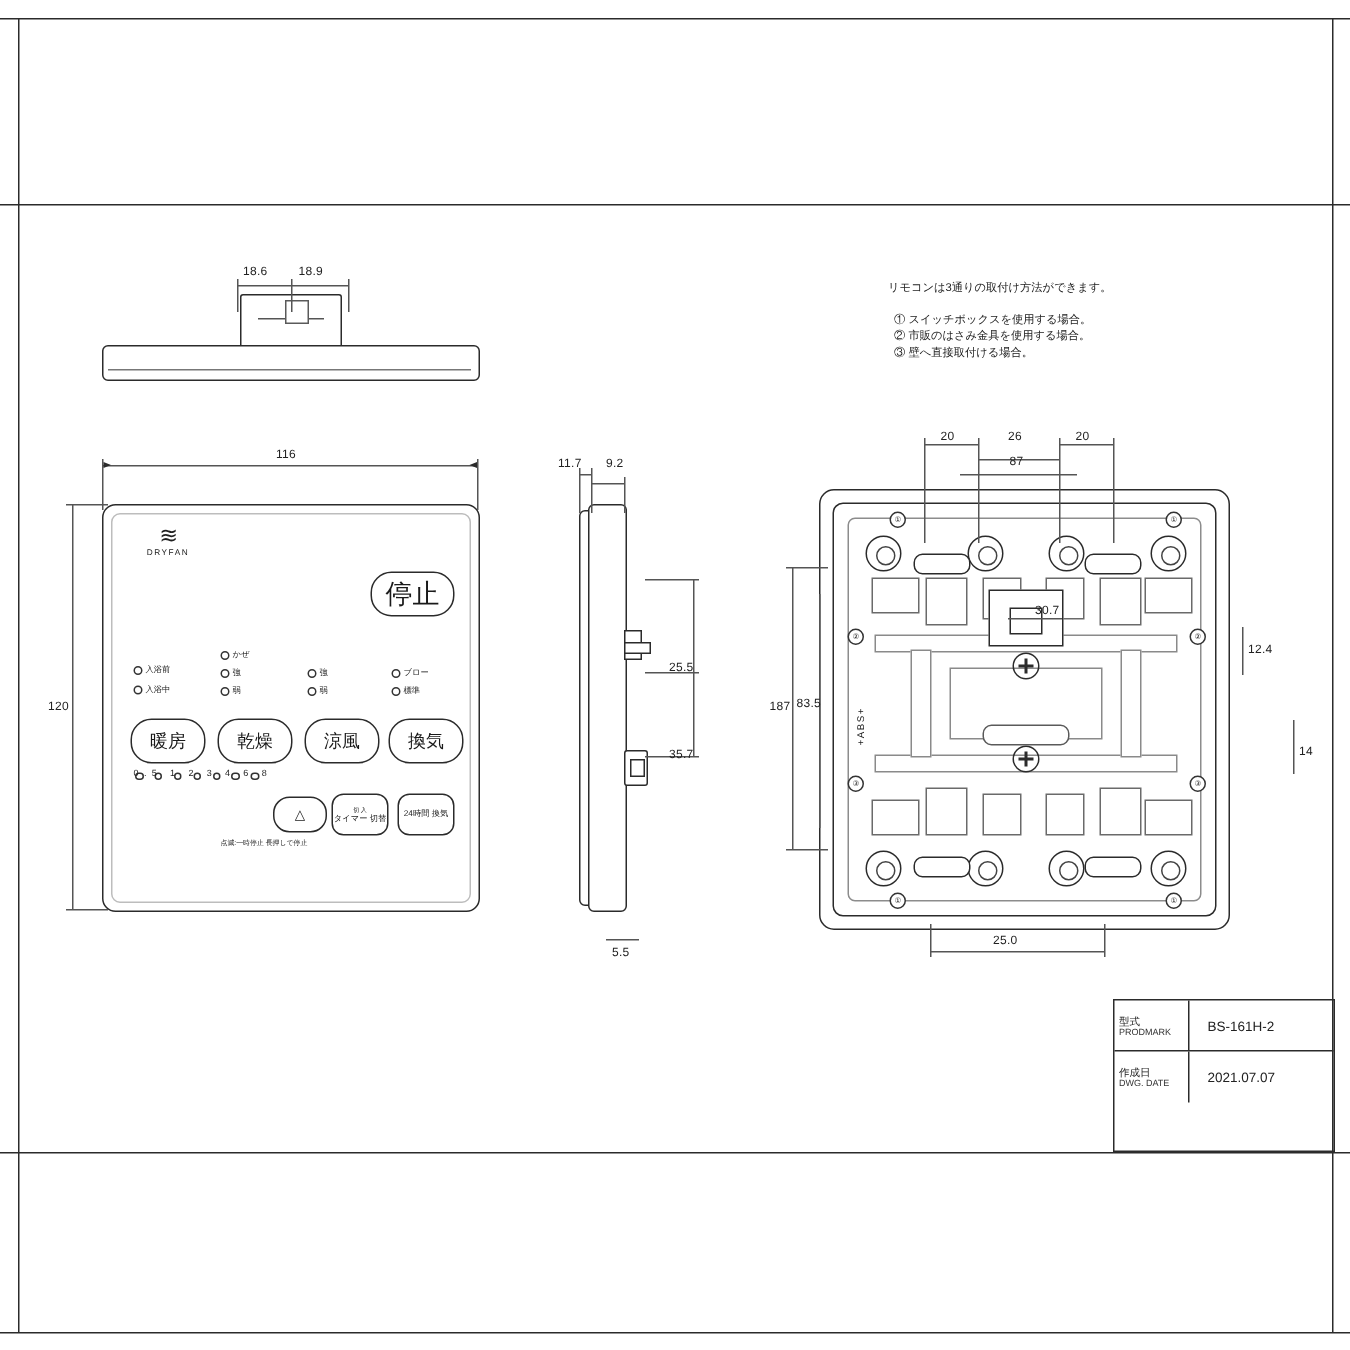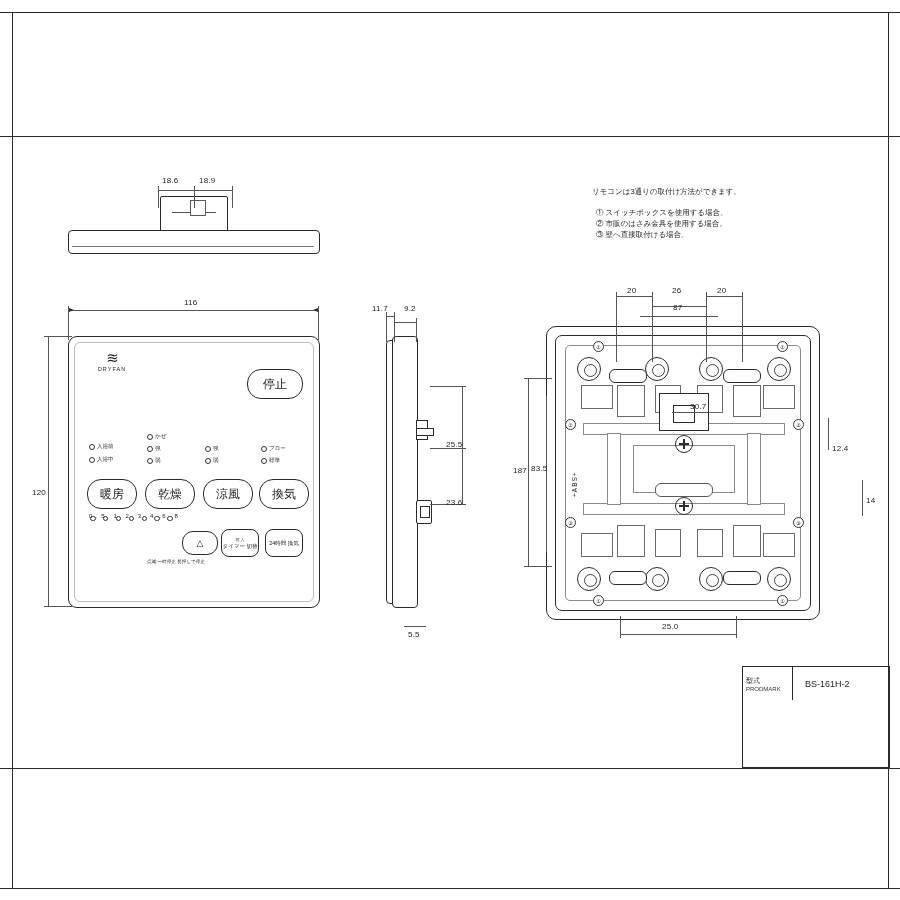--- a/index.html
+++ b/index.html
@@ -13,22 +13,22 @@
   .note{position:absolute;font-size:7.5px;color:#222;white-space:nowrap;line-height:11px;}
 
   
   #front{position:absolute;left:68px;top:336px;width:250px;height:270px;
          border:1.5px solid #2b2b2b;border-radius:9px;background:#fff;}
   #frontInner{position:absolute;left:5px;top:5px;right:5px;bottom:5px;border:1px solid #bdbdbd;border-radius:6px;}
   .brand{position:absolute;left:20px;top:14px;width:46px;text-align:center;}
   .brandGlyph{font-size:15px;line-height:13px;color:#1f1f1f;letter-spacing:-1px;}
   .brandTxt{font-size:5.5px;letter-spacing:1px;color:#222;margin-top:2px;}
 
-  .stopBtn{position:absolute;right:16px;top:32px;width:54px;height:28px;border:1.2px solid #2b2b2b;
-           border-radius:14px;display:flex;align-items:center;justify-content:center;font-size:12px;}
+  .stopBtn{position:absolute;right:16px;top:44px;width:54px;height:28px;border:1.2px solid #2b2b2b;
+           border-radius:14px;display:flex;align-items:center;justify-content:center;font-size:18px;}
   .mainBtn{position:absolute;top:142px;width:48px;height:28px;border:1.2px solid #2b2b2b;border-radius:14px;
            display:flex;align-items:center;justify-content:center;font-size:12px;background:#fff;}
   .triBtn{position:absolute;left:113px;top:194px;width:34px;height:22px;border:1.1px solid #2b2b2b;border-radius:11px;
           display:flex;align-items:center;justify-content:center;font-size:9px;}
   .smBtn{position:absolute;top:192px;width:36px;height:26px;border:1.1px solid #2b2b2b;border-radius:8px;
          display:flex;flex-direction:column;align-items:center;justify-content:center;font-size:5.5px;line-height:7px;text-align:center;}
 
   .lampRow{position:absolute;font-size:5.5px;white-space:nowrap;}
   .lampRow .dot{display:inline-block;width:4px;height:4px;border:.8px solid #333;border-radius:50%;margin-right:2px;vertical-align:middle;}
   .scale{position:absolute;left:20px;top:176px;font-size:6px;letter-spacing:3.6px;}
@@ -180,21 +180,21 @@
   <div class="ln hline thin" style="left:68px;top:310px;width:250px;"></div>
   <div class="ln vline thin" style="left:68px;top:306px;height:34px;"></div>
   <div class="ln vline thin" style="left:318px;top:306px;height:34px;"></div>
   <div class="arrowR" style="left:69px;top:307.5px;"></div>
   <div class="arrowL" style="left:313px;top:307.5px;"></div>
   <div class="dim" style="left:184px;top:298px;">116</div>
 
   <div class="ln vline thin" style="left:48px;top:336px;height:270px;"></div>
   <div class="ln hline thin" style="left:44px;top:336px;width:28px;"></div>
   <div class="ln hline thin" style="left:44px;top:606px;width:28px;"></div>
-  <div class="dim" style="left:32px;top:488px;">120</div>
+  <div class="dim" style="left:32px;top:466px;">120</div>
 
   <div id="sideLip"></div>
   <div id="side"></div>
   <div class="sideTab" style="left:416px;top:420px;width:10px;height:18px;"></div>
   <div class="sideTab" style="left:416px;top:428px;width:16px;height:6px;"></div>
   <div class="sideTab" style="left:416px;top:500px;width:14px;height:22px;border-radius:2px;"></div>
   <div class="sideTab" style="left:420px;top:506px;width:8px;height:10px;"></div>
 
   <div class="ln hline thin" style="left:386px;top:316px;width:8px;"></div>
   <div class="ln hline thin" style="left:394px;top:322px;width:22px;"></div>
@@ -204,21 +204,21 @@
   <div class="dim" style="left:372px;top:304px;">11.7</div>
   <div class="dim" style="left:404px;top:304px;">9.2</div>
 
   <div class="ln vline thin" style="left:462px;top:386px;height:62px;"></div>
   <div class="ln hline thin" style="left:430px;top:386px;width:36px;"></div>
   <div class="ln hline thin" style="left:430px;top:448px;width:36px;"></div>
   <div class="dim" style="left:446px;top:440px;">25.5</div>
 
   <div class="ln vline thin" style="left:462px;top:448px;height:56px;"></div>
   <div class="ln hline thin" style="left:430px;top:504px;width:36px;"></div>
-  <div class="dim" style="left:446px;top:498px;">23.6</div>
+  <div class="dim" style="left:446px;top:498px;">35.7</div>
 
   <div class="ln hline thin" style="left:404px;top:626px;width:22px;"></div>
   <div class="dim" style="left:408px;top:630px;">5.5</div>
 
   <div id="rear">
     <div id="rearIn"></div>
     <div id="rearIn2"></div>
 
     <div class="screwHole" style="left:30px;top:30px;"></div>
     <div class="screwHole" style="left:98px;top:30px;"></div>
@@ -291,32 +291,39 @@
   <div class="ln hline thin" style="left:524px;top:566px;width:28px;"></div>
   <div class="dim" style="left:513px;top:466px;">187</div>
 
   <div class="ln vline thin" style="left:546px;top:396px;height:156px;"></div>
   <div class="dim" style="left:531px;top:464px;">83.5</div>
 
   <div class="dim" style="left:690px;top:402px;">30.7</div>
   <div class="ln hline thin" style="left:672px;top:412px;width:36px;"></div>
 
   <div class="ln vline thin" style="left:828px;top:418px;height:32px;"></div>
-  <div class="dim" style="left:832px;top:428px;margin-top:16px;">12.4</div>
+  <div class="dim" style="left:832px;top:428px;">12.4</div>
   <div class="ln vline thin" style="left:862px;top:480px;height:36px;"></div>
   <div class="dim" style="left:866px;top:496px;">14</div>
 
   <div class="ln hline thin" style="left:620px;top:634px;width:116px;"></div>
   <div class="ln vline thin" style="left:620px;top:616px;height:22px;"></div>
   <div class="ln vline thin" style="left:736px;top:616px;height:22px;"></div>
   <div class="dim" style="left:662px;top:622px;">25.0</div>
 
   <div id="title">
     <div class="row">
       <div class="c1">
         <div class="jp">型式</div>
         <div class="en">PRODMARK</div>
       </div>
       <div class="c2">BS-161H-2</div>
     </div>
+    <div class="row">
+      <div class="c1">
+        <div class="jp">作成日</div>
+        <div class="en">DWG. DATE</div>
+      </div>
+      <div class="c2">2021.07.07</div>
+    </div>
   </div>
 
 </div>
 
 </body></html>

